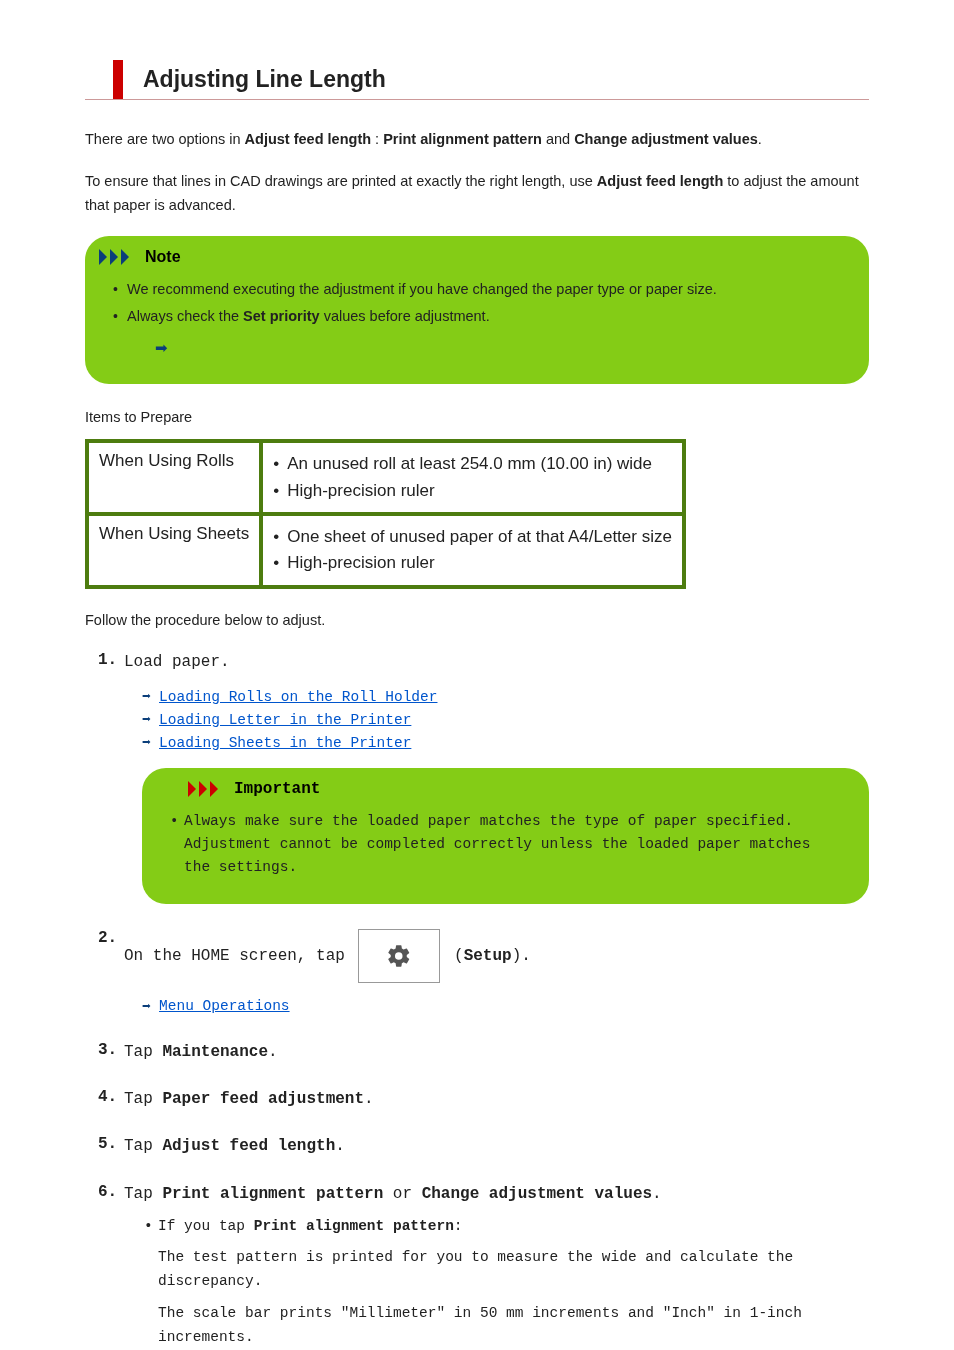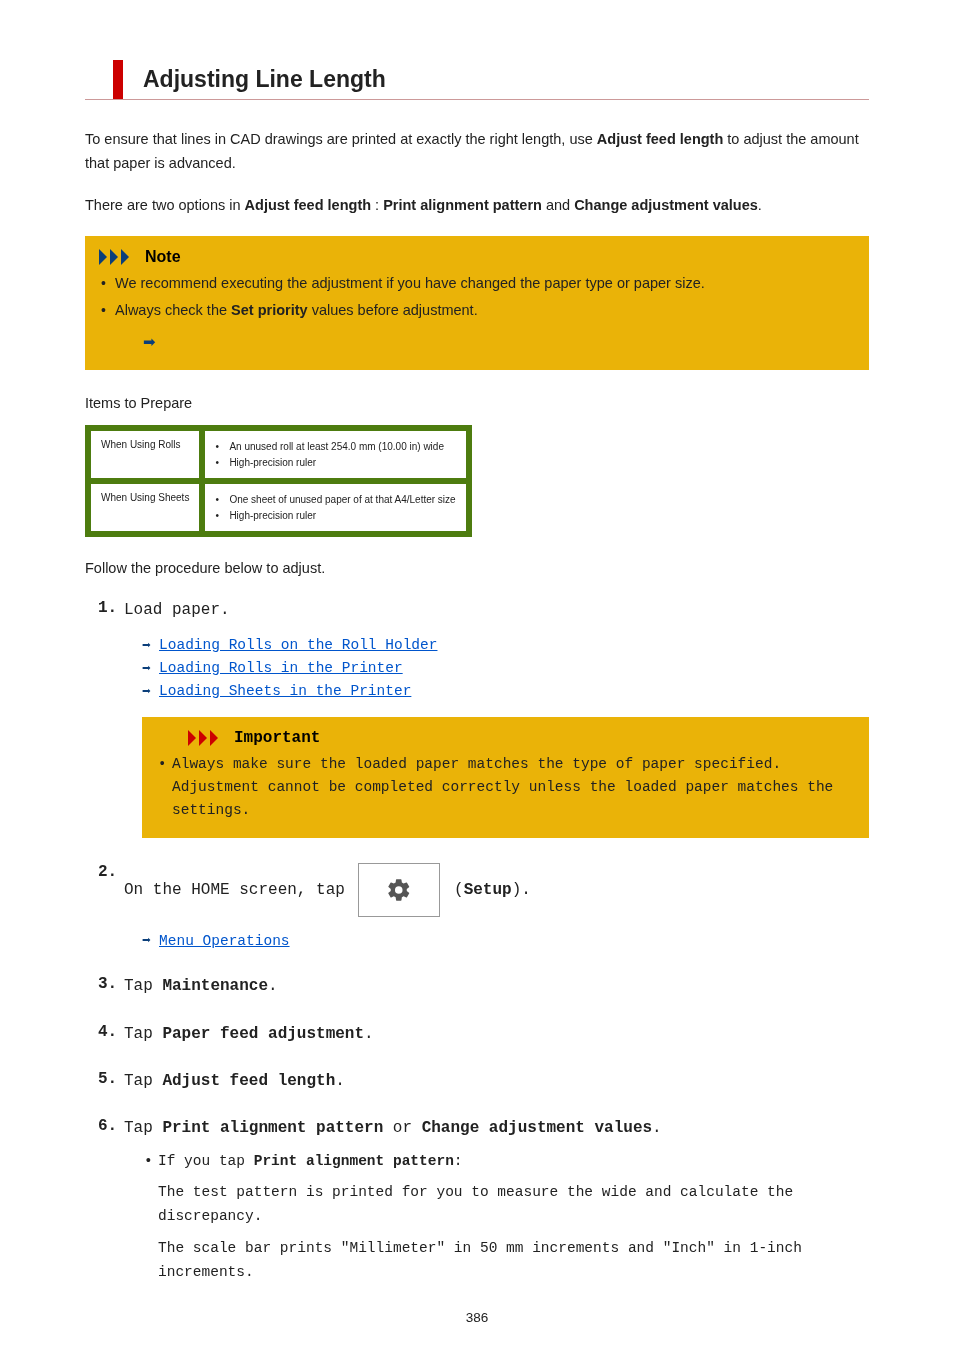--- a/index.html
+++ b/index.html
@@ -26,41 +26,42 @@
   .title-bar h1 {
     font-size: 23px;
     font-weight: bold;
     margin: 0;
   }
   p.body {
     line-height: 1.65;
     margin: 0 0 18px 0;
   }
   .callout {
-    background: #eab308;
+    background: #84cc16;
     padding: 12px 14px 12px 14px;
     margin: 0 0 22px 0;
+    border-radius: 24px;
   }
   .callout-header {
     display: flex;
     align-items: center;
     font-weight: bold;
     font-size: 16px;
     margin-bottom: 6px;
     color: #000;
   }
   .callout-header svg {
     margin-right: 6px;
     flex-shrink: 0;
   }
   .callout-important .callout-header { color: #000; padding-left: 32px; }
   .callout ul {
     list-style: none;
     padding: 0;
-    margin: 0;
+    margin: 12px;
   }
   .callout ul li {
     position: relative;
     padding-left: 16px;
     line-height: 1.6;
     margin: 4px 0;
   }
   .callout ul li::before {
     content: "•";
     position: absolute;
@@ -83,24 +84,24 @@
   }
   .section-label {
     margin: 0 0 10px 0;
     line-height: 1.6;
   }
   table.prepare {
     border-collapse: collapse;
     margin-bottom: 20px;
   }
   table.prepare td {
-    border: 6px solid #4d7c0f;
+    border: 4px solid #4d7c0f;
     padding: 8px 10px;
     vertical-align: top;
-    font-size: 10px;
+    font-size: 17px;
   }
   table.prepare ul {
     list-style: none;
     margin: 0;
     padding: 0;
   }
   table.prepare ul li {
     position: relative;
     padding-left: 14px;
     line-height: 1.55;
@@ -190,25 +191,25 @@
 
 <div class="page">
 
   <div class="title-wrap">
     <div class="title-bar">
       <h1>Adjusting Line Length</h1>
     </div>
   </div>
 
   <p class="body">
+    <span>There are two options in </span><b>Adjust feed length</b><span> : </span><b>Print alignment pattern</b><span> and </span><b>Change adjustment values</b><span>.</span>
+  </p>
+
+  <p class="body">
     <span>To ensure that lines in CAD drawings are printed at exactly the right length, use </span><b>Adjust feed length</b><span> to adjust the amount that paper is advanced.</span>
-  </p>
-
-  <p class="body">
-    <span>There are two options in </span><b>Adjust feed length</b><span> : </span><b>Print alignment pattern</b><span> and </span><b>Change adjustment values</b><span>.</span>
   </p>
 
   <div class="callout">
     <div class="callout-header">
       <svg width="40" height="16" viewBox="0 0 40 16">
         <path d="M0,0 L8,8 L0,16 Z" fill="#0a3e7a"></path>
         <path d="M11,0 L19,8 L11,16 Z" fill="#0a3e7a"></path>
         <path d="M22,0 L30,8 L22,16 Z" fill="#0a3e7a"></path>
       </svg>
       <span>Note</span>
@@ -254,21 +255,21 @@
   <ol class="steps">
     <li>
       <div class="step-text">Load paper.</div>
       <div class="sub-links">
         <div class="arrow-link">
             <span class="arrow">➡</span>
             <a href="#">Loading Rolls on the Roll Holder</a>
           </div>
         <div class="arrow-link">
             <span class="arrow">➡</span>
-            <a href="#">Loading Rolls in the Printer</a>
+            <a href="#">Loading Letter in the Printer</a>
           </div>
         <div class="arrow-link">
             <span class="arrow">➡</span>
             <a href="#">Loading Sheets in the Printer</a>
           </div>
       </div>
       <div class="callout callout-important callout-nested">
         <div class="callout-header">
           <svg width="40" height="16" viewBox="0 0 40 16">
             <path d="M0,0 L8,8 L0,16 Z" fill="#c00"></path>

